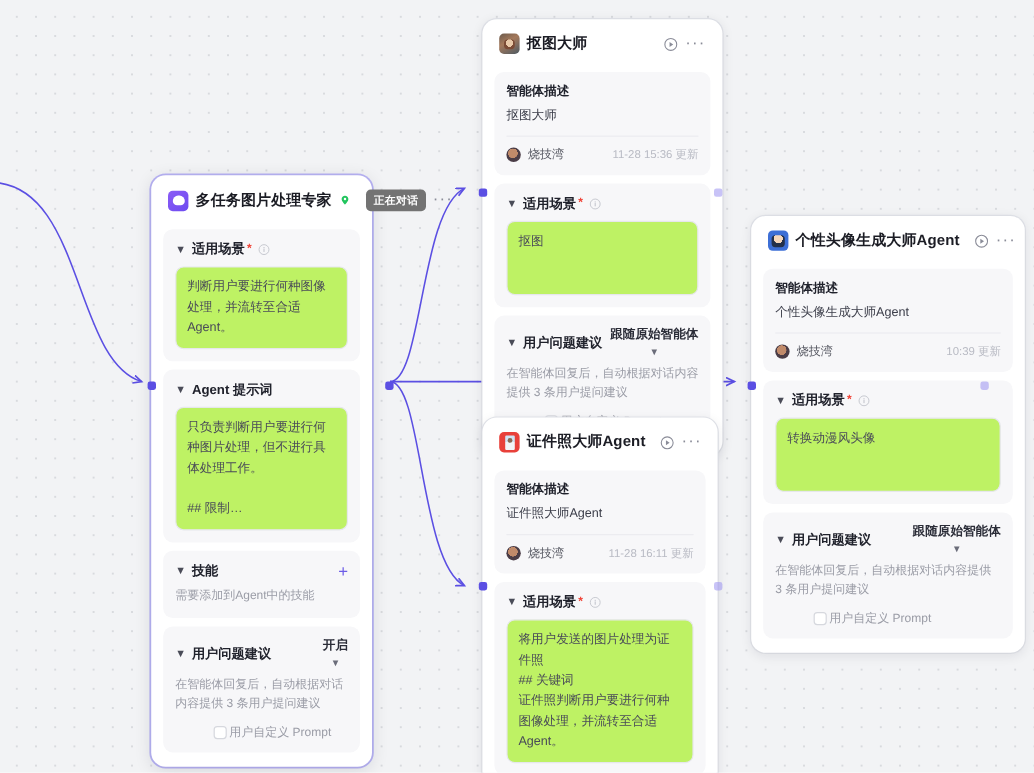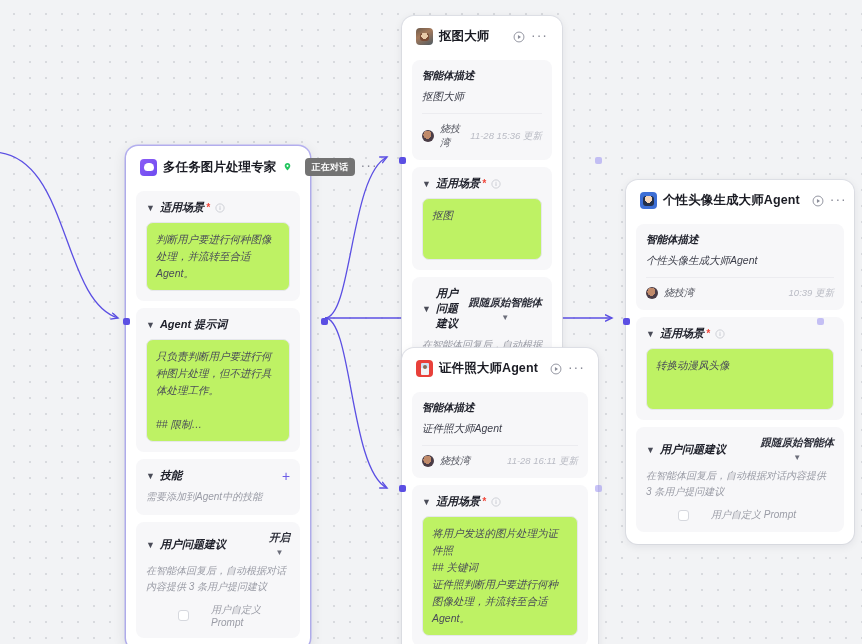--- a/index.html
+++ b/index.html
@@ -78,21 +78,21 @@
   }
   .run-icon, .more-icon {
     flex: 0 0 auto; color: #6b6d7a; display: flex; align-items: center;
   }
   .more-icon { font-size: 14px; line-height: 8px; letter-spacing:1px; color:#8a8c98;
     padding-bottom:4px; }
 
   
   .section {
     background: #f7f7f9; border-radius: 8px;
-    padding: 9px 10px 10px 10px; margin-top: 7px; font-style: italic;
+    padding: 9px 10px 10px 10px; margin-top: 7px;
   }
   .sec-head {
     display: flex; align-items: center; gap: 5px;
     font-size: 11px; font-weight: 700; color: #20222c;
   }
   .chev { color:#4a4c58; font-size:9px; line-height:1; transform: translateY(.5px); }
   .req { color: #f04438; font-size: 10px; font-weight:700; margin-left:-3px;}
   .info-icon { color:#b9bbc4; display:flex; }
   .sec-right {
     margin-left:auto; font-size: 10.5px; font-weight: 700; color:#2b2d38;
@@ -121,21 +121,21 @@
     display:flex; align-items:center; gap:6px;
   }
   .mini-av {
     width: 12px; height:12px; border-radius:50%;
     background: radial-gradient(circle at 45% 40%, #c08a6a 40%, #4a3c46 42%);
     flex:0 0 auto;
   }
   .mini-name { font-size:10px; color:#53555f; }
   .mini-time { margin-left:auto; font-size:9.5px; color:#b9bbc4; white-space:nowrap; }
 
-  .checkrow { display:flex; align-items:center; gap:22px; margin-top:8px;padding-left:32px; }
+  .checkrow { display:flex; align-items:center; gap:2px; margin-top:8px;padding-left:32px; }
   .cbox {
     width:11px; height:11px; border:1px solid #d6d8de; border-radius:3px;
     background:#fff; flex:0 0 auto;
   }
   .cbox-label { font-size:10px; color:#9a9ca6; }
   .plus { margin-left:auto; color:#6c5ce7; font-size:14px; line-height:10px; font-weight:400;}
 
   
   .port {
     position: absolute; width: 7px; height: 7px; border-radius: 2px;
@@ -225,21 +225,21 @@
         </span>
       </div>
       <div class="hint">在智能体回复后，自动根据对话内容提供 3 条用户提问建议</div>
       <div class="checkrow">
         <span class="cbox"></span>
         <span class="cbox-label">用户自定义 Prompt</span>
       </div>
     </div>
   </div>
 
-  <div class="node" style="left:402px; top:16px; width:160px;">
+  <div class="node" style="left:402px; top:16px; width:200px;">
     <div class="port" style="left:-3.5px; top:141px;"></div>
     <div class="port dim" style="left:192.5px; top:141px;"></div>
 
     <div class="node-head">
       <span class="avatar av-photo"></span>
       <span class="node-title">抠图大师</span>
       <span class="head-spacer"></span>
       <span class="run-icon">
         <svg width="12" height="12" viewBox="0 0 16 16">
             <circle cx="8" cy="8" r="6.6" fill="none" stroke="#8a8c98" stroke-width="1.2"></circle>

